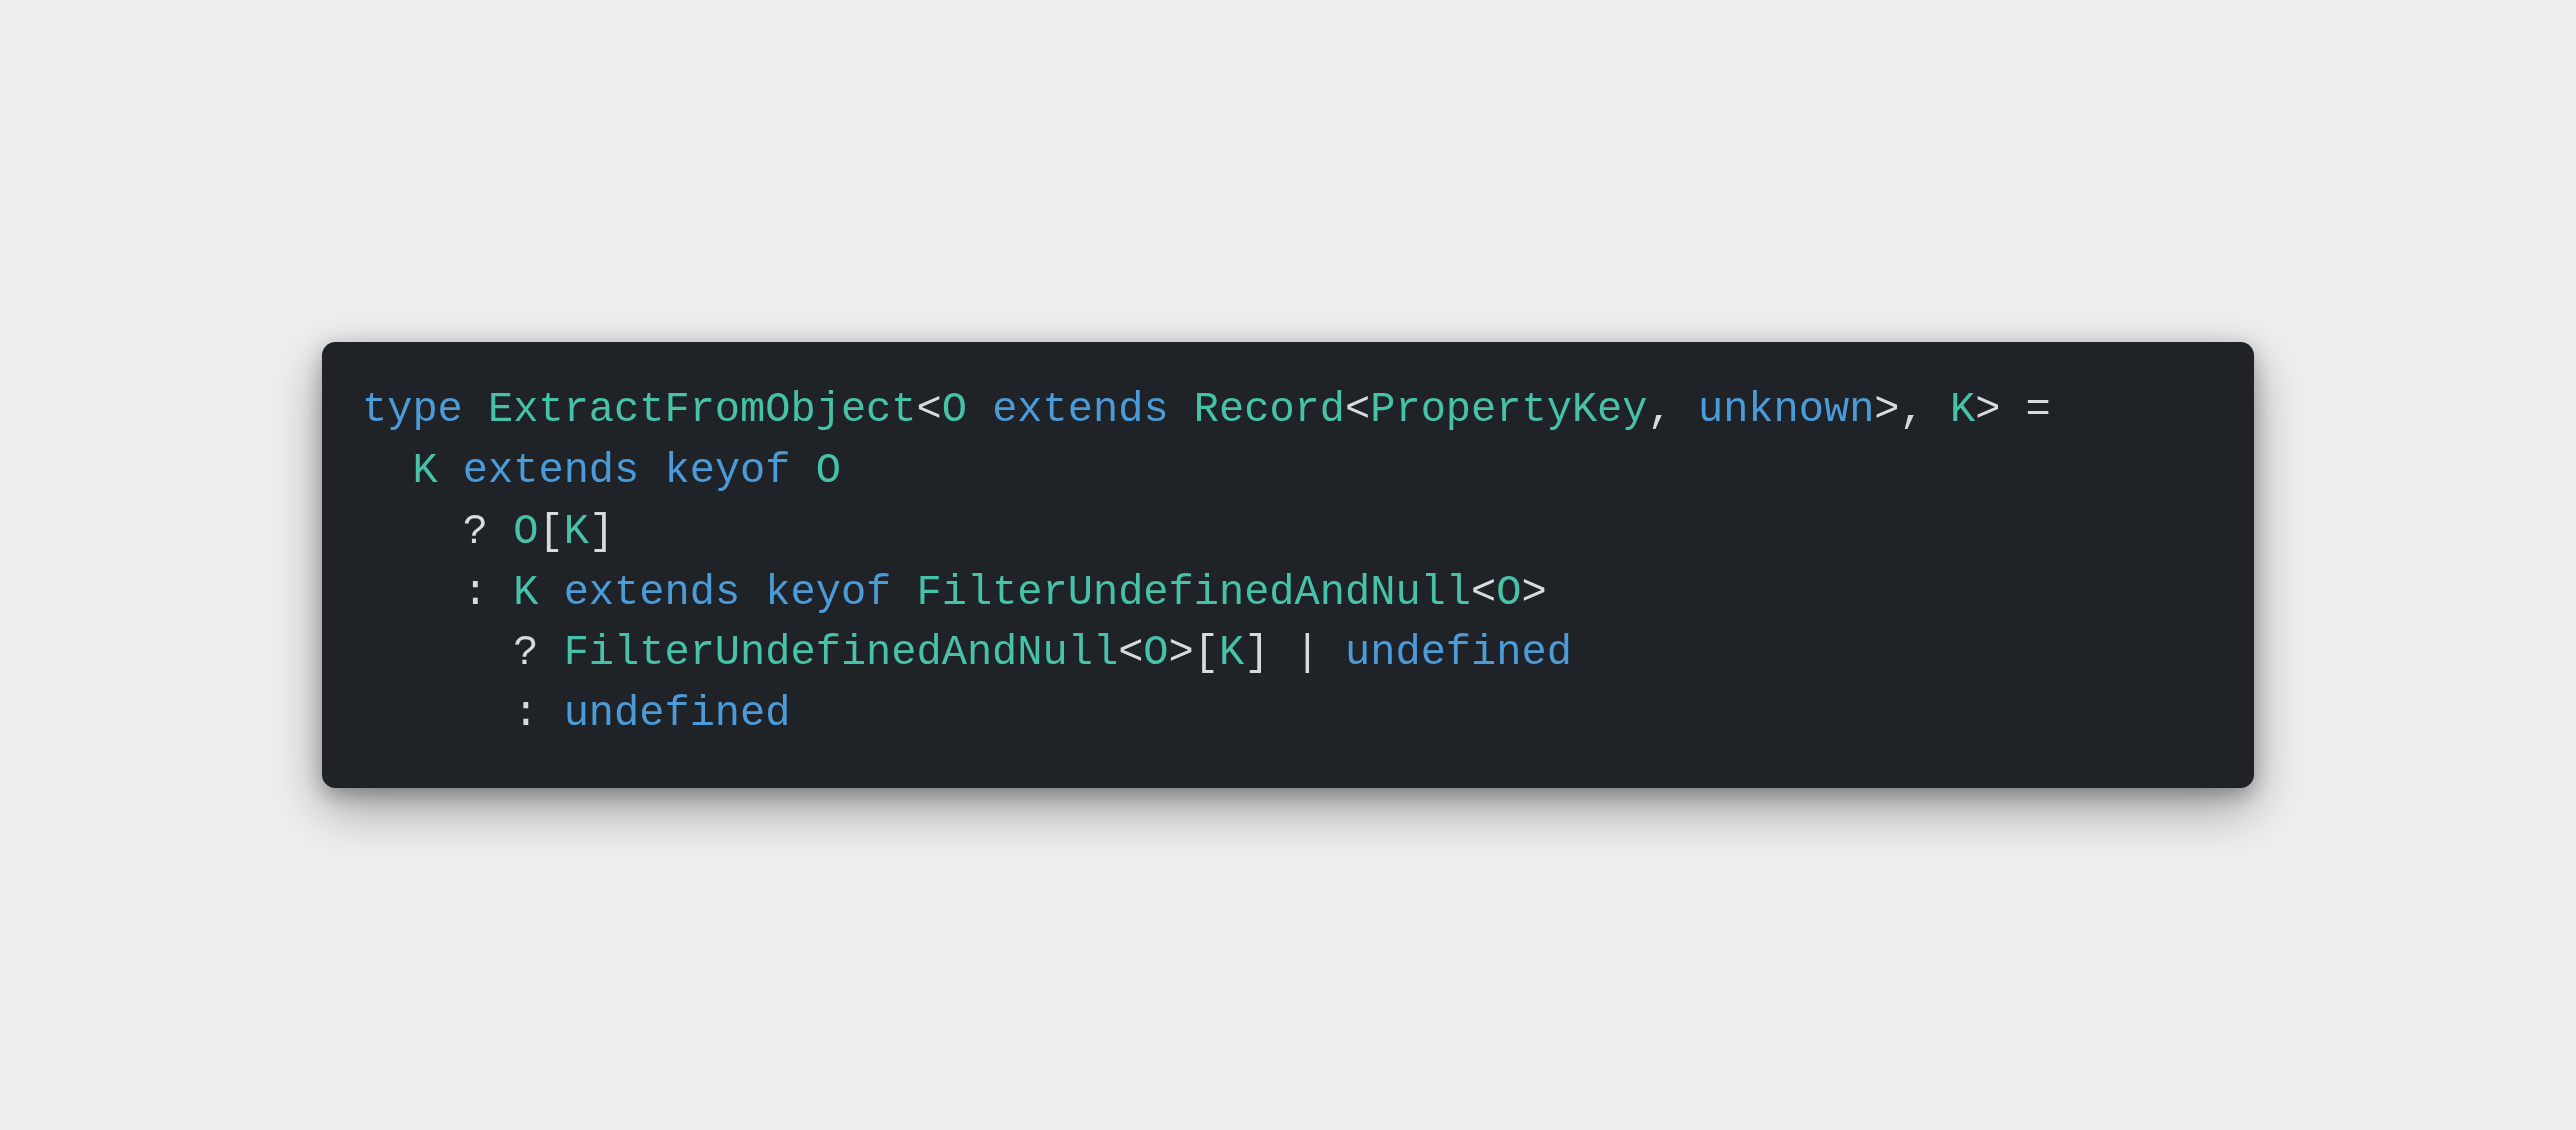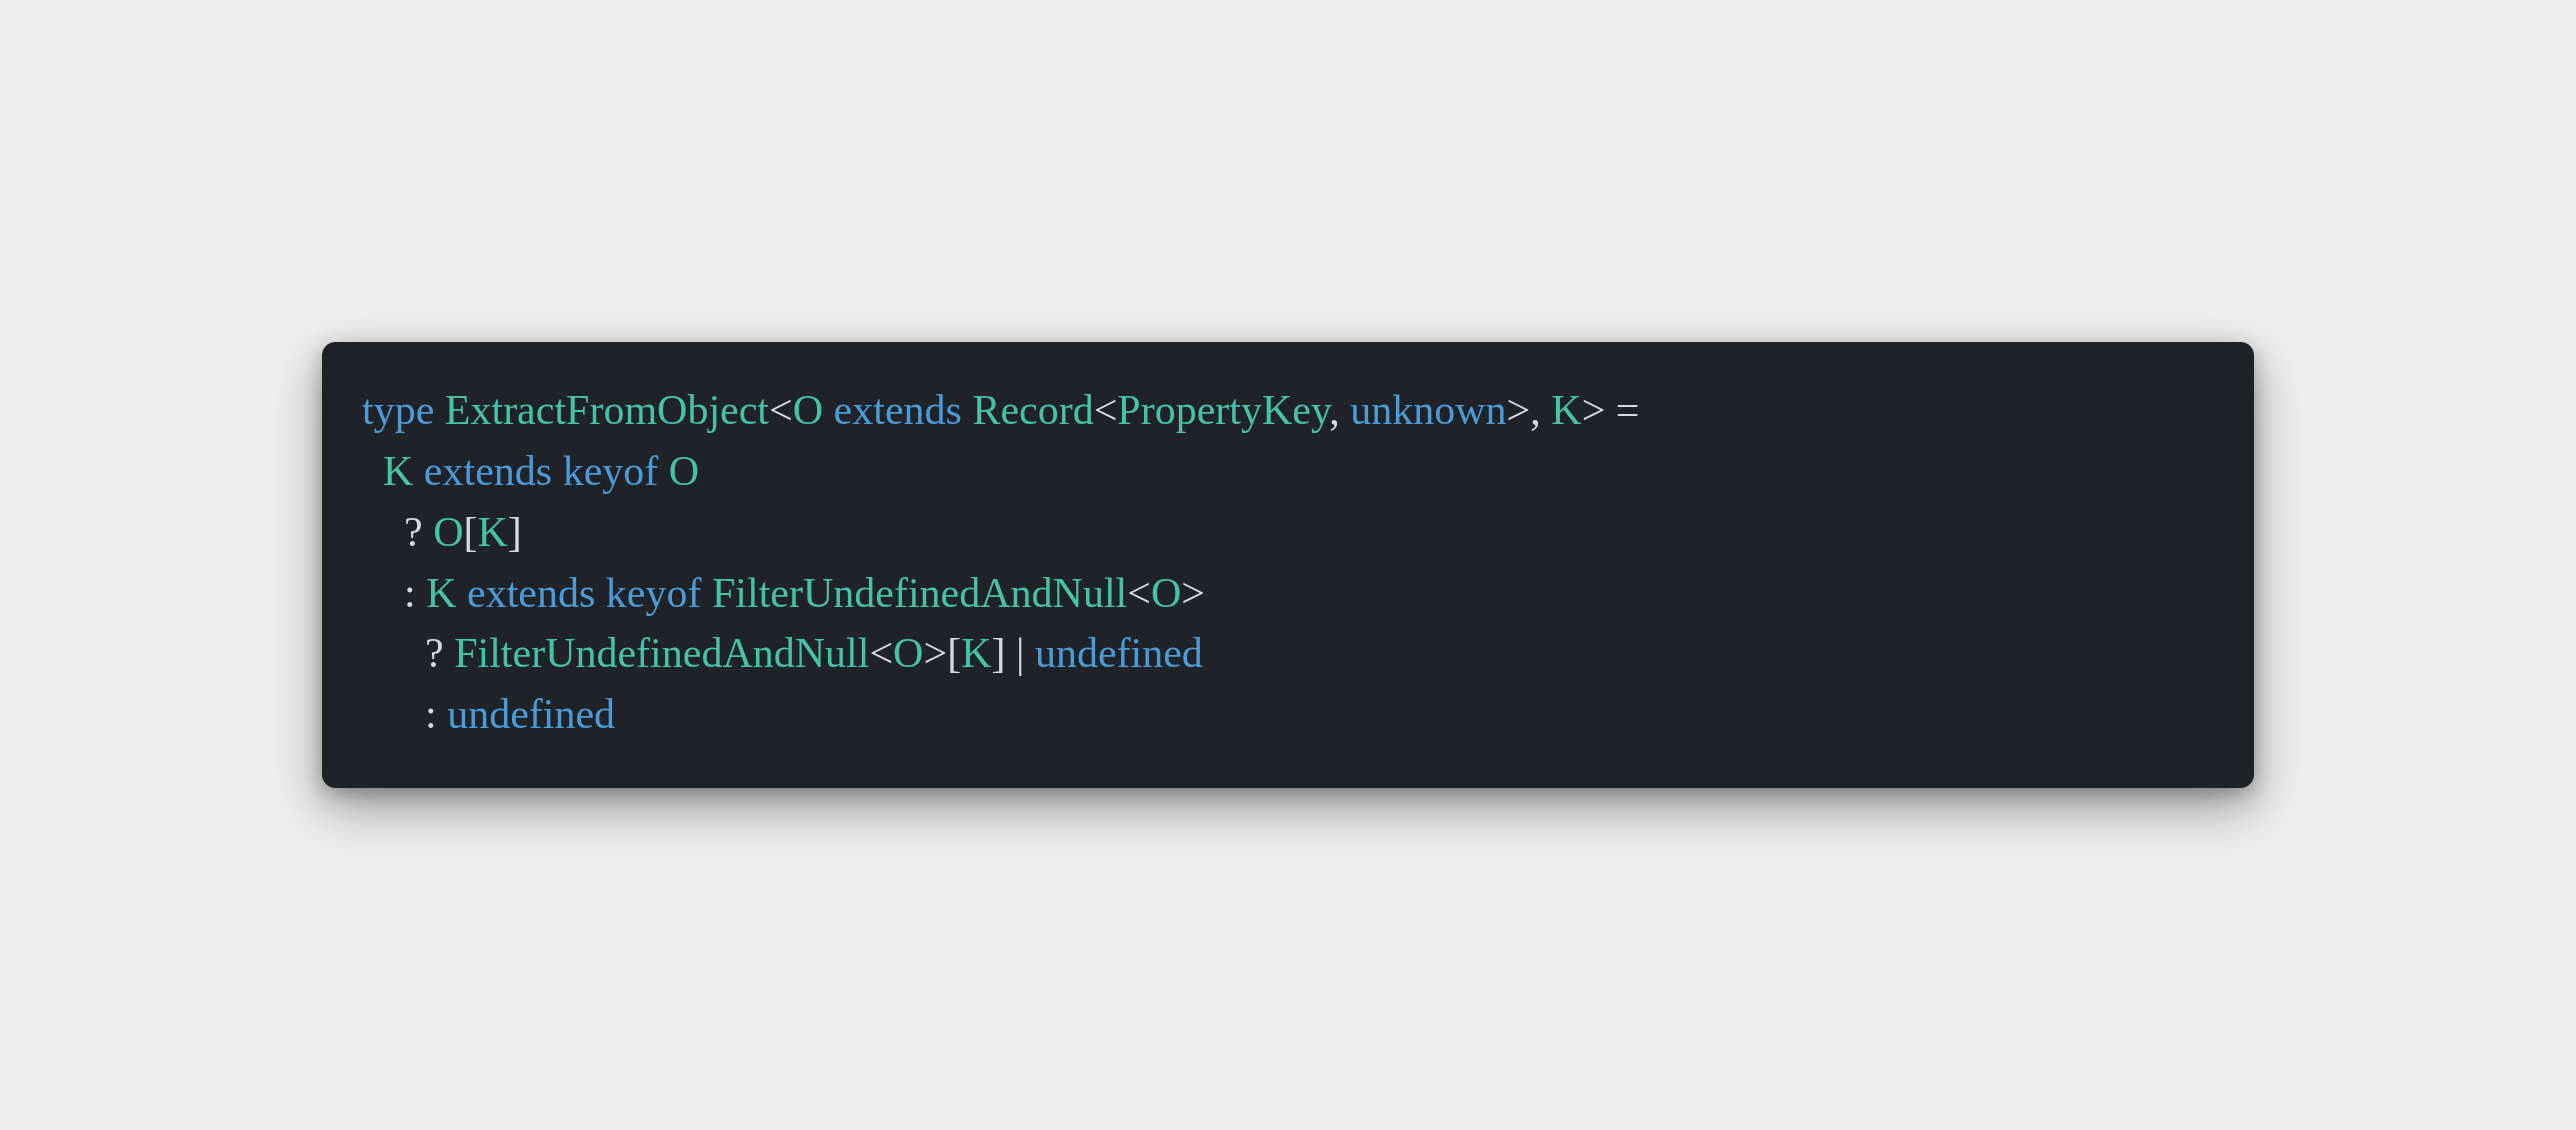--- a/index.html
+++ b/index.html
@@ -13,21 +13,21 @@
   }
   .card {
     background: #1f2328;
     border-radius: 13.4px;
     padding: 38px 40px 43px 40px;
     box-shadow: 0 20px 54px rgba(0,0,0,0.35), 0 6.7px 20px rgba(0,0,0,0.25);
     width: 1932px;
     max-width: 1932px;
   }
   pre.code {
-    font-family: Liberation Serif, serif;
+    font-family: Liberation Mono, monospace;
     font-size: 42px;
     line-height: 1.45;
     white-space: pre;
     color: #d7dbe0;
   }
   .tok-keyword   { color: #4b9bd8; }
   .tok-type      { color: #45c2a8; }
   .tok-typeparam { color: #45c2a8; }
   .tok-builtin   { color: #4b9bd8; }
   .tok-punct     { color: #d7dbe0; }

